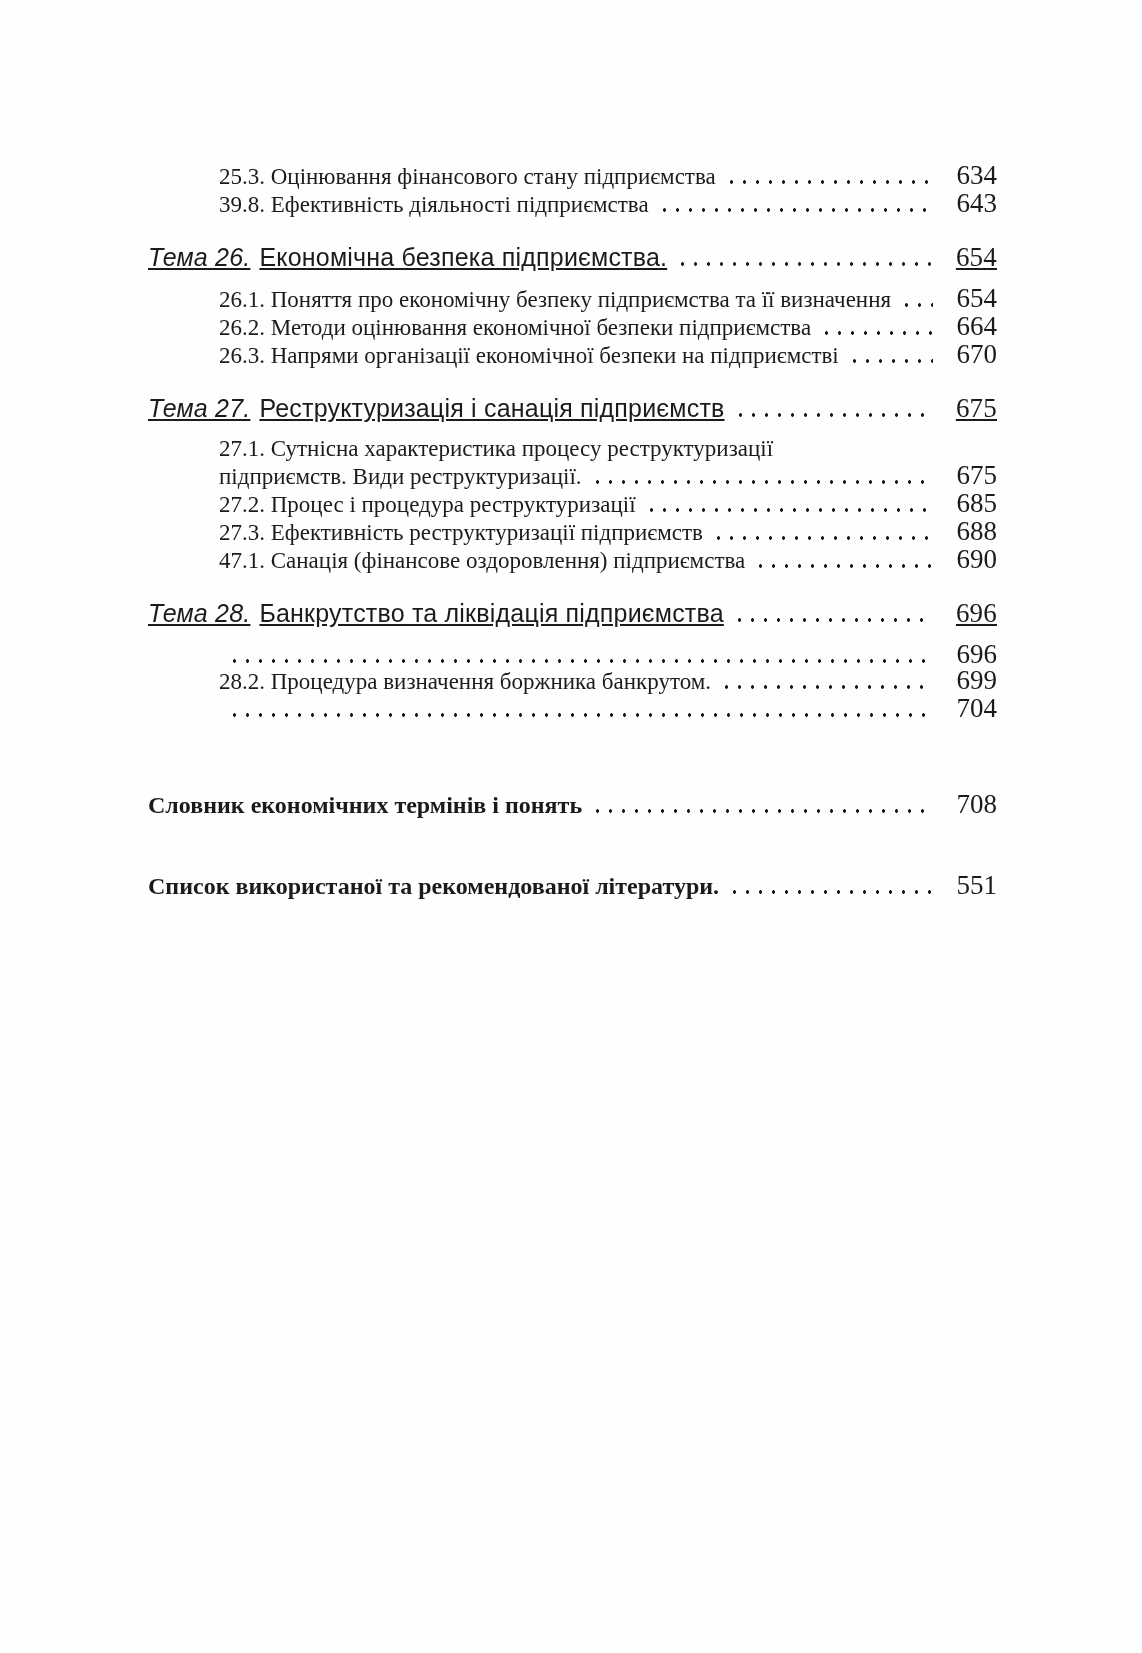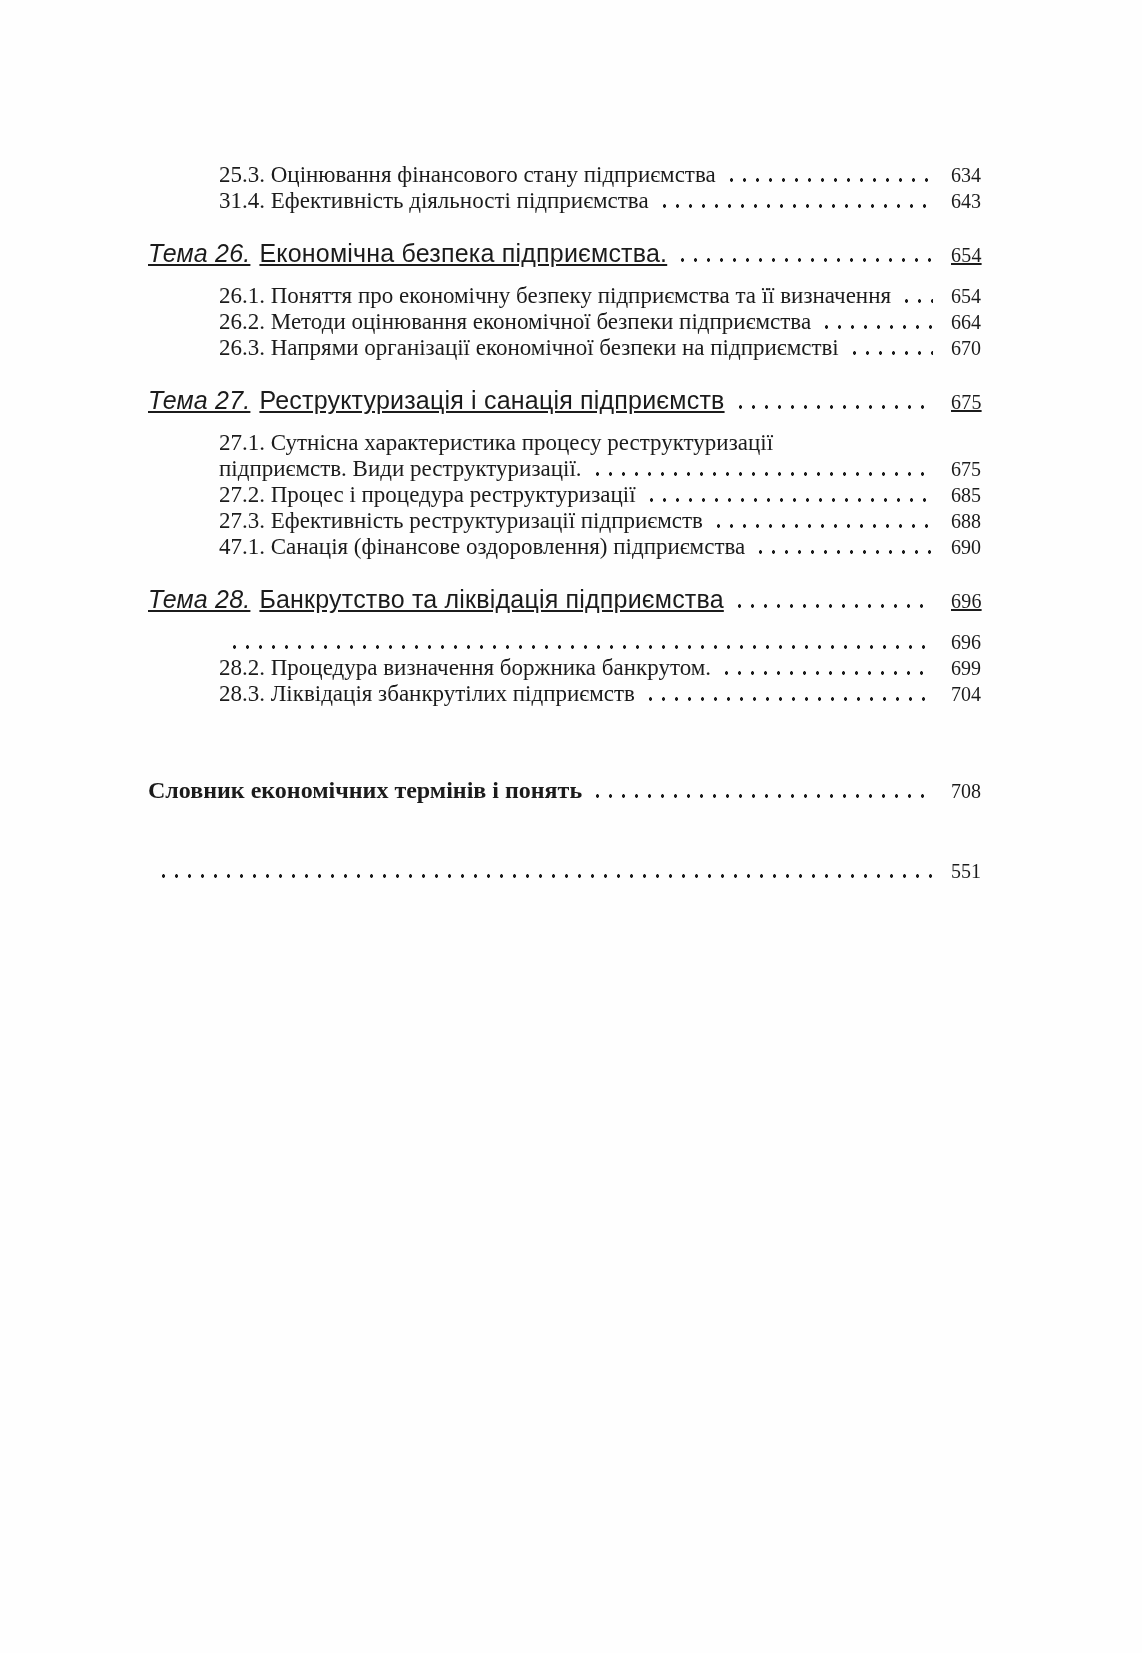--- a/index.html
+++ b/index.html
@@ -55,22 +55,23 @@
     height: 4px;
     margin: 0 18px 0 9px;
     background-image: radial-gradient(circle, #1b1b1b 1.6px, rgba(0,0,0,0) 1.9px);
     background-size: 13px 4px;
     background-repeat: repeat-x;
     background-position: left bottom;
   }
   .pagenum {
     flex: 0 0 auto;
     width: 46px;
+    text-align: right;
     font-family: "Liberation Serif", serif;
-    font-size: 20px;
+    font-size: 27px;
     font-weight: normal;
     white-space: nowrap;
   }
   .back {
     font-size: 24px;
     font-weight: bold;
     line-height: 30px;
   }
   .back .back-label { white-space: nowrap; }
   .back-1 { margin-top: 68px; }
@@ -81,21 +82,21 @@
 
 <div class="page">
   <div class="toc">
 
     <div class="row sub">
       <span class="label">25.3. Оцінювання фінансового стану підприємства</span>
       <span class="dots"></span>
       <span class="pagenum">634</span>
     </div>
     <div class="row sub">
-      <span class="label">31.4. Ефективність діяльності підприємства</span>
+      <span class="label">39.8. Ефективність діяльності підприємства</span>
       <span class="dots"></span>
       <span class="pagenum">643</span>
     </div>
 
     <div class="row heading">
       <span class="prefix">Тема 26.</span>
       <span class="ch-title">Економічна безпека підприємства.</span>
       <span class="dots"></span>
       <span class="pagenum">654</span>
     </div>
@@ -154,29 +155,29 @@
     <div class="row sub">
       <span class="dots"></span>
       <span class="pagenum">696</span>
     </div>
     <div class="row sub">
       <span class="label">28.2. Процедура визначення боржника банкрутом.</span>
       <span class="dots"></span>
       <span class="pagenum">699</span>
     </div>
     <div class="row sub">
-      <span class="label">28.3. Ліквідація збанкрутілих підприємств</span>
       <span class="dots"></span>
       <span class="pagenum">704</span>
     </div>
 
     <div class="row back back-1">
       <span class="back-label">Словник економічних термінів і понять</span>
       <span class="dots"></span>
       <span class="pagenum">708</span>
     </div>
     <div class="row back back-2">
+      <span class="back-label">Список використаної та рекомендованої літератури.</span>
       <span class="dots"></span>
       <span class="pagenum">551</span>
     </div>
 
   </div>
 </div>
 
 </body></html>

